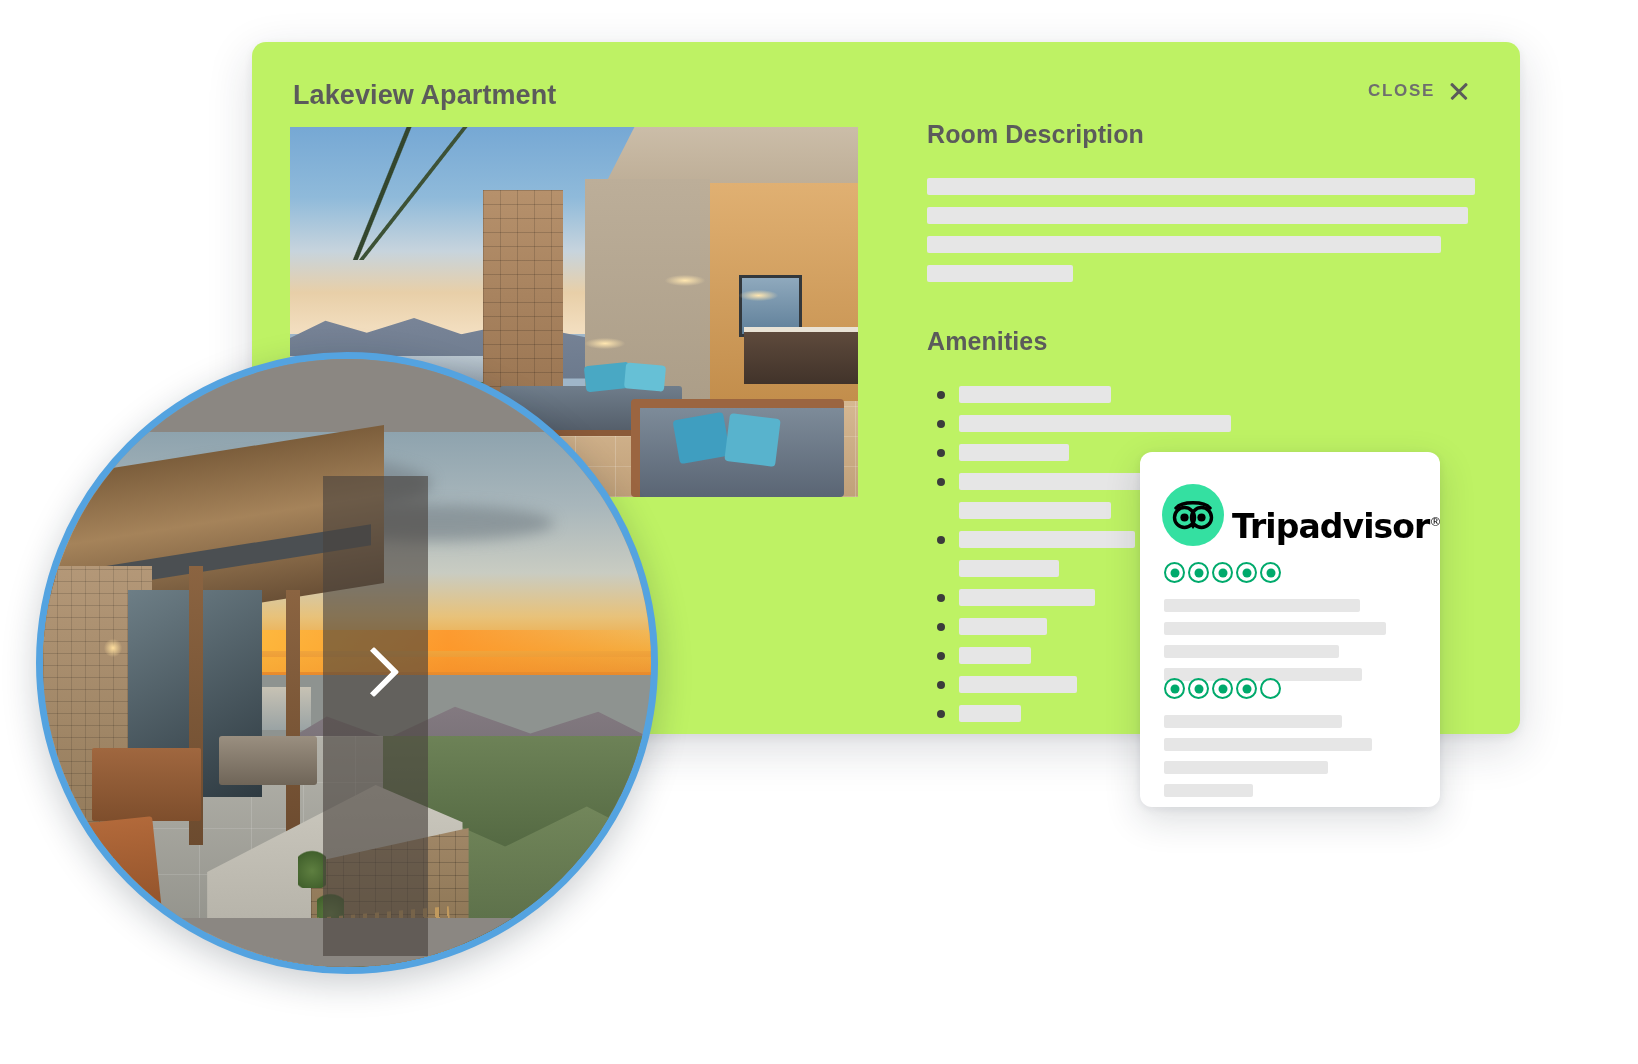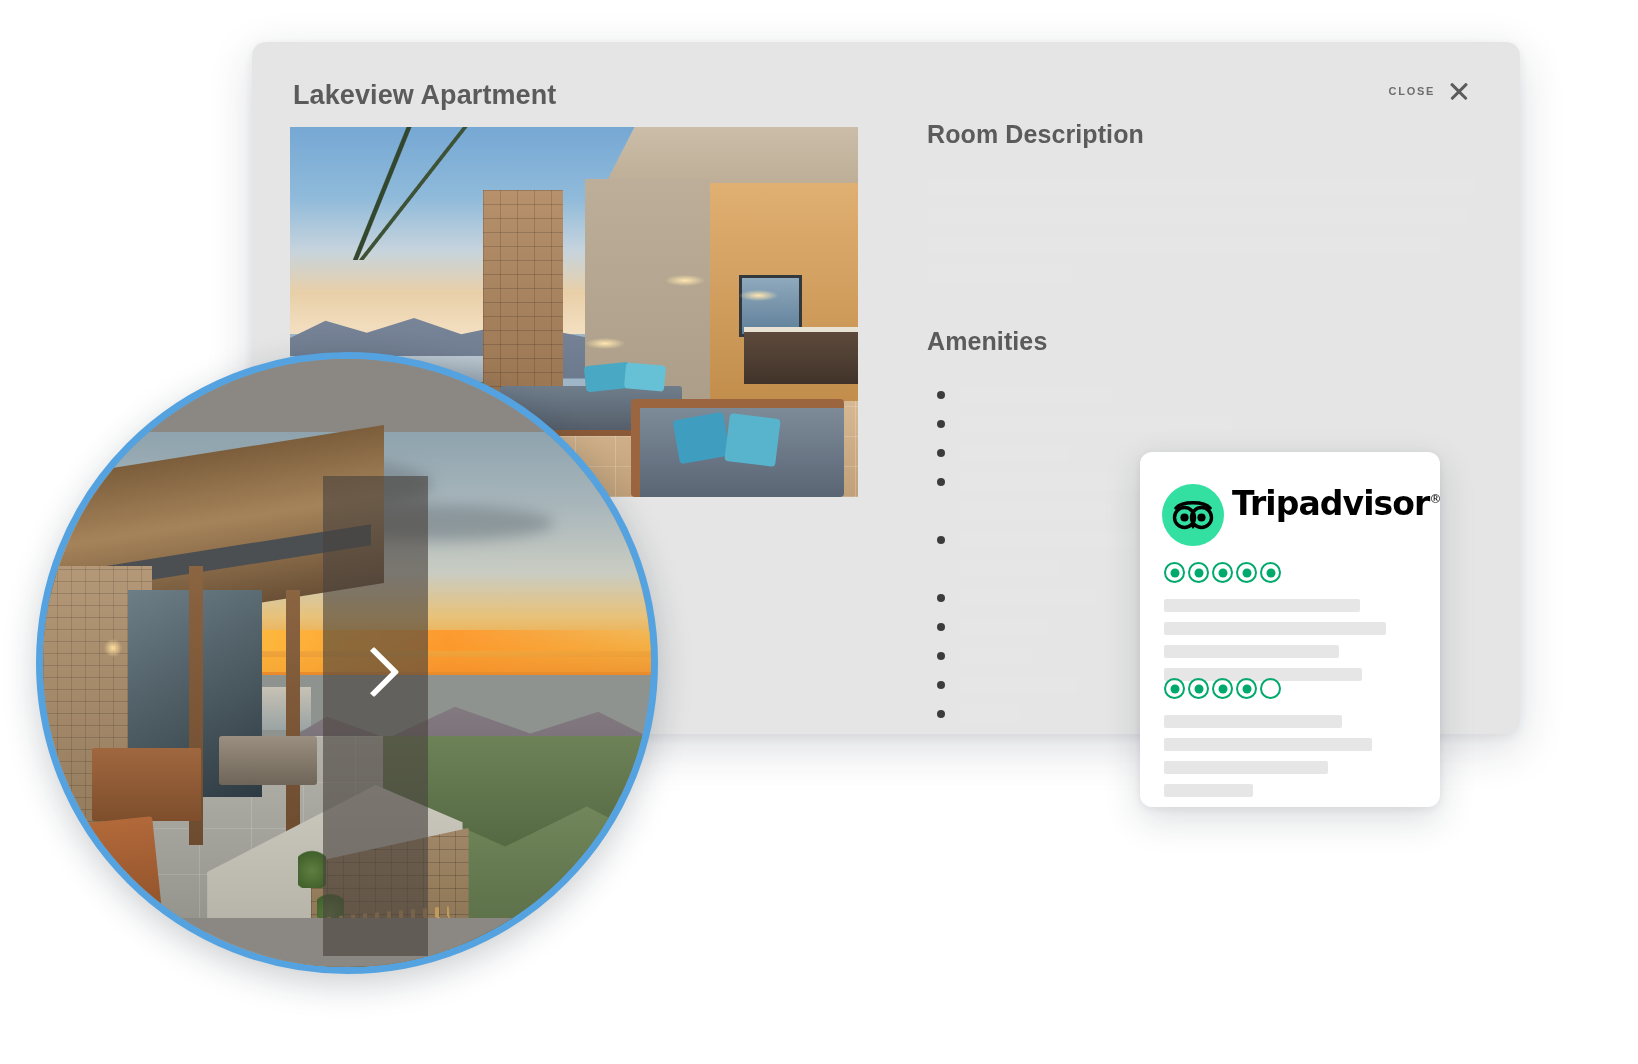--- a/index.html
+++ b/index.html
@@ -16,21 +16,21 @@
     position: relative;
   }
 
   
   #modal {
     position: absolute;
     left: 252px;
     top: 42px;
     width: 1268px;
     height: 692px;
-    background: #e5e5e5;
+    background: #bef264;
     border-radius: 14px;
     box-shadow: 0 14px 46px rgba(30,40,55,0.16), 0 3px 10px rgba(30,40,55,0.07);
   }
 
   #modal-header {
     position: absolute;
     left: 0; top: 0; right: 0;
     height: 86px;
   }
 
@@ -51,21 +51,21 @@
     top: 34px;
     display: flex;
     align-items: center;
     gap: 13px;
     cursor: pointer;
     background: none;
     border: none;
     padding: 4px 2px;
   }
   #close-label {
-    font-size: 11px;
+    font-size: 17px;
     font-weight: bold;
     color: #6e6e6e;
     letter-spacing: 1.7px;
     font-family: "Liberation Sans", sans-serif;
   }
   #close-x {
     width: 22px;
     height: 22px;
     position: relative;
   }
@@ -371,21 +371,21 @@
     background: #ffffff;
     border-radius: 12px;
     box-shadow: 0 12px 36px rgba(25,35,50,0.16), 0 2px 8px rgba(25,35,50,0.07);
     z-index: 40;
   }
   #ta-logo-row {
     position: absolute;
     left: 22px;
     top: 32px;
     display: flex;
-    align-items: flex-start;
+    align-items: flex-end;
     gap: 8px;
   }
   #ta-owl {
     width: 62px; height: 62px;
     border-radius: 50%;
     background: #34e0a1;
     position: relative;
     flex: 0 0 62px;
   }
   #ta-wordmark {

